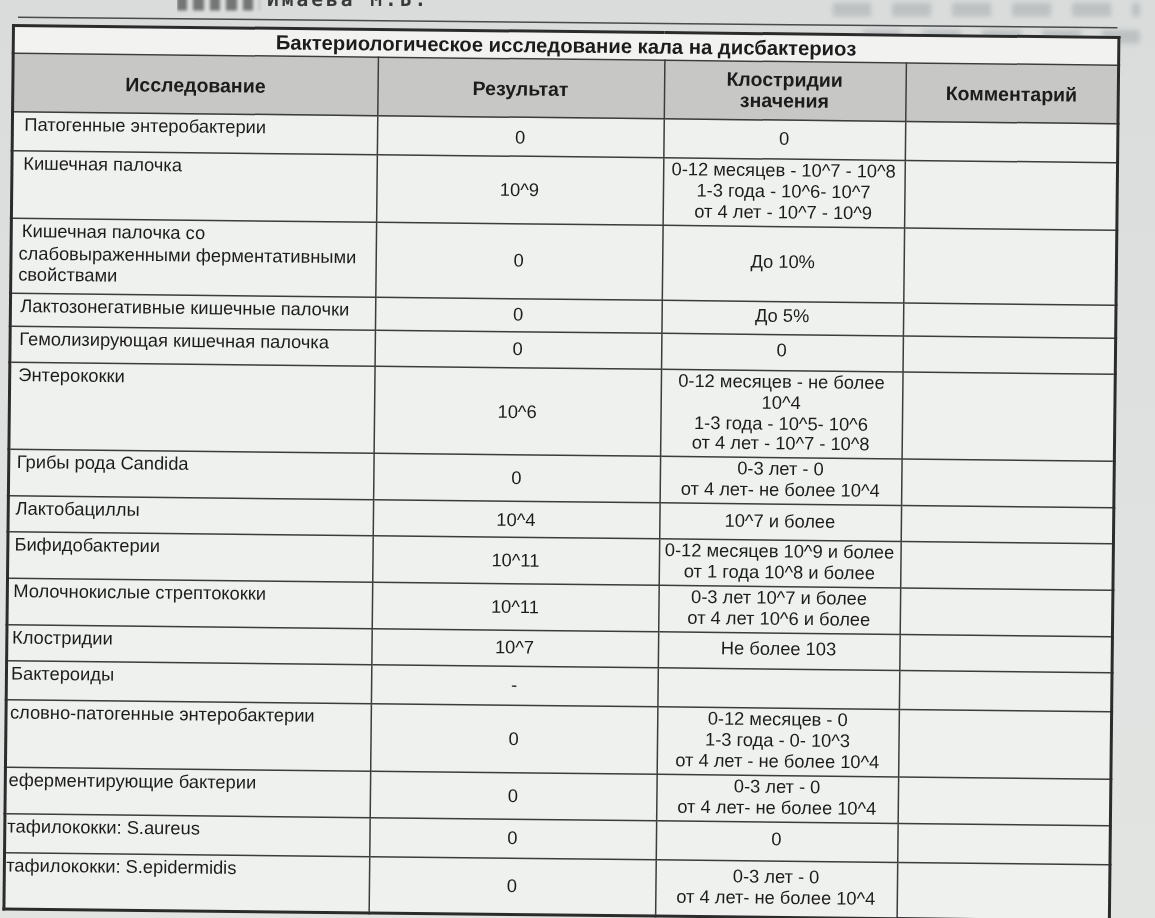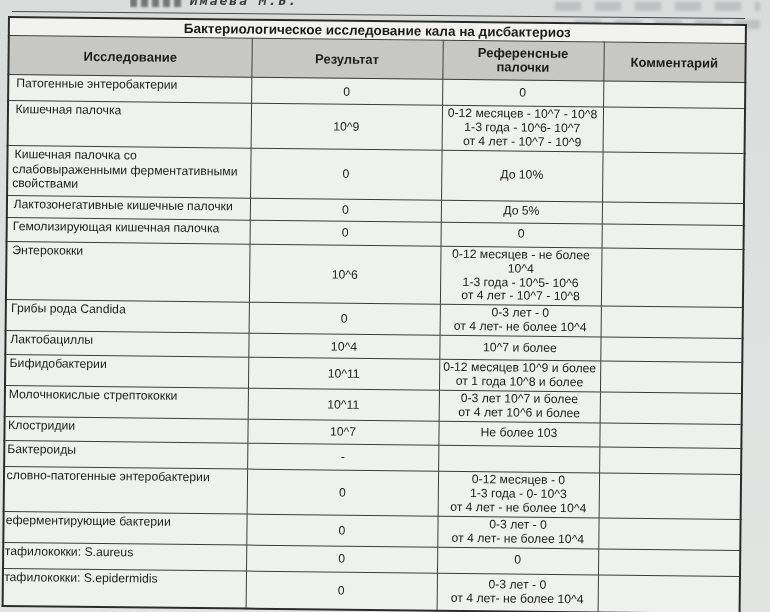--- a/index.html
+++ b/index.html
@@ -6,21 +6,21 @@
   body{width:770px;height:612px;overflow:hidden;background:#dcdfde;
        font-family:"Liberation Sans",sans-serif;color:#1c1c1c;position:relative;}
   .page{position:absolute;inset:0;background:linear-gradient(180deg,#d9dcdb 0%,#dfe2e0 60%,#e2e4e2 100%);}
 
   
   .bleed{position:absolute;filter:blur(1.6px);opacity:.55;}
   .bleed-bar{height:9px;border-radius:2px;
     background:repeating-linear-gradient(90deg,rgba(125,130,135,.55) 0 26px,rgba(125,130,135,0) 26px 40px);}
 
   
-  .note-clip{position:absolute;left:130px;top:0;height:10px;width:300px;overflow:hidden;font-style:italic;}
+  .note-clip{position:absolute;left:118px;top:0;height:10px;width:300px;overflow:hidden;}
   .note-text{position:absolute;top:-7px;left:60px;font-family:"DejaVu Sans Mono",monospace;
     font-size:13px;font-weight:bold;letter-spacing:2px;color:#3a3a3a;white-space:nowrap;}
   .note-smudge{position:absolute;top:-7px;left:0;width:55px;height:14px;filter:blur(1px);opacity:.8;
     background:repeating-linear-gradient(90deg,rgba(60,60,60,.8) 0 7px,rgba(60,60,60,0) 7px 11px);}
 
   .top-rule{position:absolute;left:12px;top:11px;width:733px;border-top:1.7px solid #4a4a4a;
     transform:rotate(0.55deg);transform-origin:0 0;}
 
   .doc-wrap{position:absolute;left:8px;top:16px;width:737px;
     transform:rotate(0.62deg);transform-origin:0 0;}
@@ -66,21 +66,21 @@
           <col style="width:142px">
       </colgroup>
       <thead>
         <tr class="title-row">
           <td colspan="4">Бактериологическое исследование кала на дисбактериоз</td>
         </tr>
         <tr class="head-row">
           <th>Исследование</th>
           <th>Результат</th>
           <th>
-            <div class="wrap-narrow">Референсные палочки</div>
+            <div class="wrap-narrow">Клостридии значения</div>
           </th>
           <th>Комментарий</th>
         </tr>
       </thead>
       <tbody id="report-body">
           <tr style="height: 26px;">
             <td class="name" style="text-indent: 3px;">Патогенные энтеробактерии</td>
             <td class="val">0</td>
             <td class="ref">
               <div>0</div>

